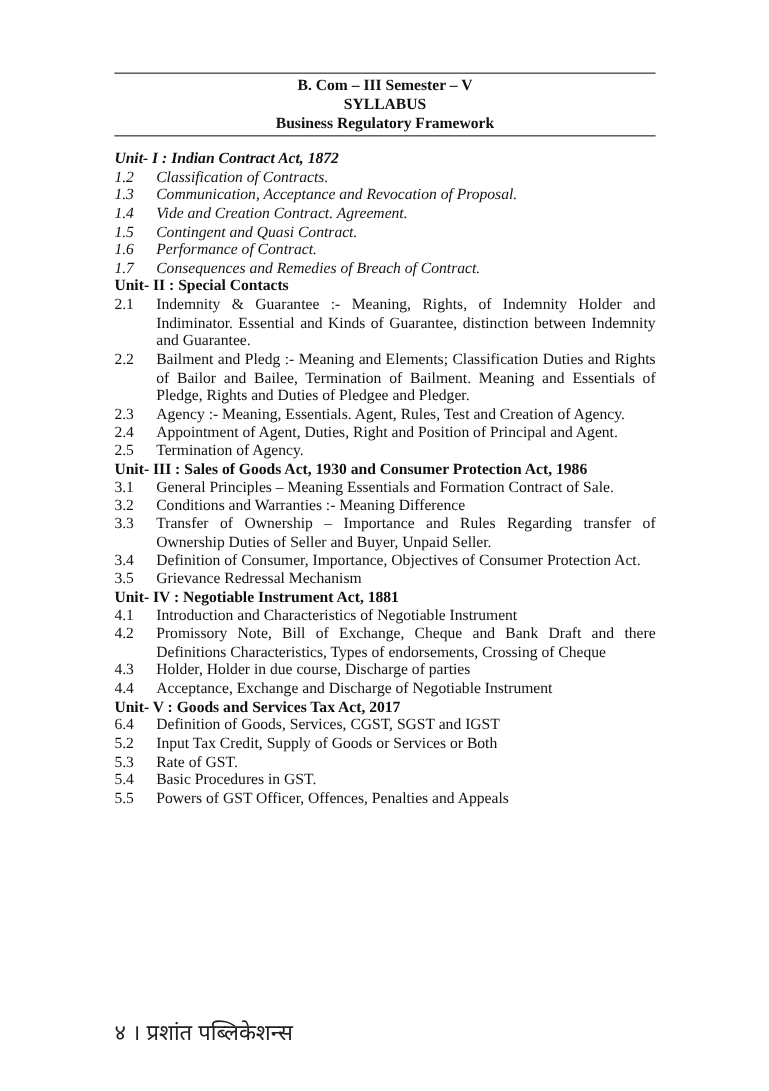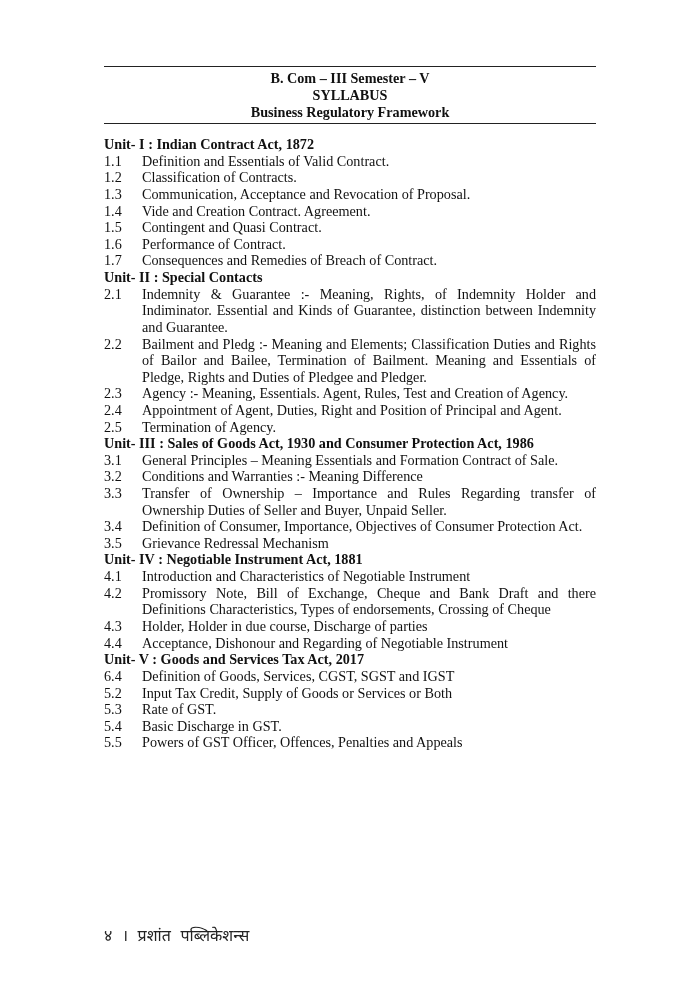--- a/index.html
+++ b/index.html
@@ -2,47 +2,43 @@
 <html><head>
   <meta charset="utf-8">
   <style>
     html, body { margin: 0; padding: 0; background: #ffffff; }
     body { width: 699px; height: 992px; position: relative; overflow: hidden;
       font-family: "Liberation Serif", "DejaVu Serif", serif; color: #111; }
     .page { position: absolute; left: 104px; top: 66px; width: 492px; }
     .rule { height: 0; border-top: 1.6px solid #222; }
     .header { text-align: center; font-weight: bold; font-size: 14.2px; line-height: 17px; padding: 3px 0 2px 0; }
     .unit { margin-top: 0; }
-    .unit:first-of-type { margin-top: 12px; }
+    .unit:first-of-type { margin-top: 12px; font-style: italic; }
     .unit-title { font-weight: bold; font-size: 14.2px; line-height: 16.8px; }
     .item { display: flex; font-size: 14.2px; line-height: 16.6px; }
     .num { width: 38px; flex: 0 0 38px; }
     .txt { flex: 1; text-align: justify; }
-    .footer { position: absolute; left: 104px; top: 924px; font-size: 16px;
-      font-family: Liberation Mono, monospace; color: #222; }
+    .footer { position: absolute; left: 104px; top: 924px; font-size: 20px;
+      font-family: Liberation Sans, sans-serif; color: #222; }
   </style>
 </head>
 <body>
 
 <div class="page">
   <div class="rule"></div>
   <div class="header">
     <div>B. Com – III Semester – V</div>
     <div>SYLLABUS</div>
     <div>Business Regulatory Framework</div>
   </div>
   <div class="rule"></div>
 
   <div id="units">
       <div class="unit">
         <div class="unit-title">Unit- I : Indian Contract Act, 1872</div>
-        <div class="item">
-          <span class="num">1.1</span>
-          <span class="txt">Definition and Essentials of Valid Contract.</span>
-        </div>
         <div class="item">
           <span class="num">1.2</span>
           <span class="txt">Classification of Contracts.</span>
         </div>
         <div class="item">
           <span class="num">1.3</span>
           <span class="txt">Communication, Acceptance and Revocation of Proposal.</span>
         </div>
         <div class="item">
           <span class="num">1.4</span>
@@ -116,40 +112,40 @@
         <div class="item">
           <span class="num">4.2</span>
           <span class="txt">Promissory Note, Bill of Exchange, Cheque and Bank Draft and there Definitions Characteristics, Types of endorsements, Crossing of Cheque</span>
         </div>
         <div class="item">
           <span class="num">4.3</span>
           <span class="txt">Holder, Holder in due course, Discharge of parties</span>
         </div>
         <div class="item">
           <span class="num">4.4</span>
-          <span class="txt">Acceptance, Dishonour and Regarding of Negotiable Instrument</span>
+          <span class="txt">Acceptance, Exchange and Discharge of Negotiable Instrument</span>
         </div>
       </div>
       <div class="unit">
         <div class="unit-title">Unit- V : Goods and Services Tax Act, 2017</div>
         <div class="item">
           <span class="num">6.4</span>
           <span class="txt">Definition of Goods, Services, CGST, SGST and IGST</span>
         </div>
         <div class="item">
           <span class="num">5.2</span>
           <span class="txt">Input Tax Credit, Supply of Goods or Services or Both</span>
         </div>
         <div class="item">
           <span class="num">5.3</span>
           <span class="txt">Rate of GST.</span>
         </div>
         <div class="item">
           <span class="num">5.4</span>
-          <span class="txt">Basic Discharge in GST.</span>
+          <span class="txt">Basic Procedures in GST.</span>
         </div>
         <div class="item">
           <span class="num">5.5</span>
           <span class="txt">Powers of GST Officer, Offences, Penalties and Appeals</span>
         </div>
       </div>
     </div>
 </div>
 
 <div class="footer">४ । प्रशांत पब्लिकेशन्स</div>

